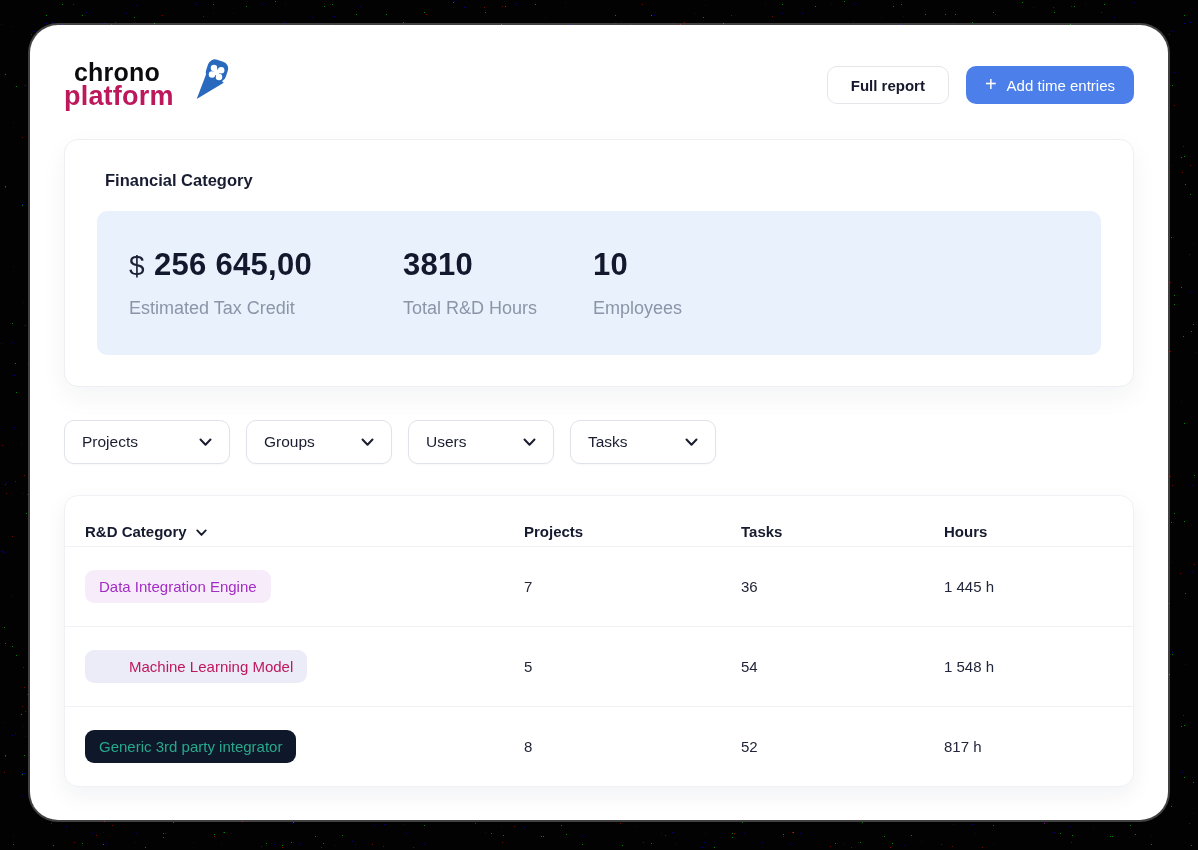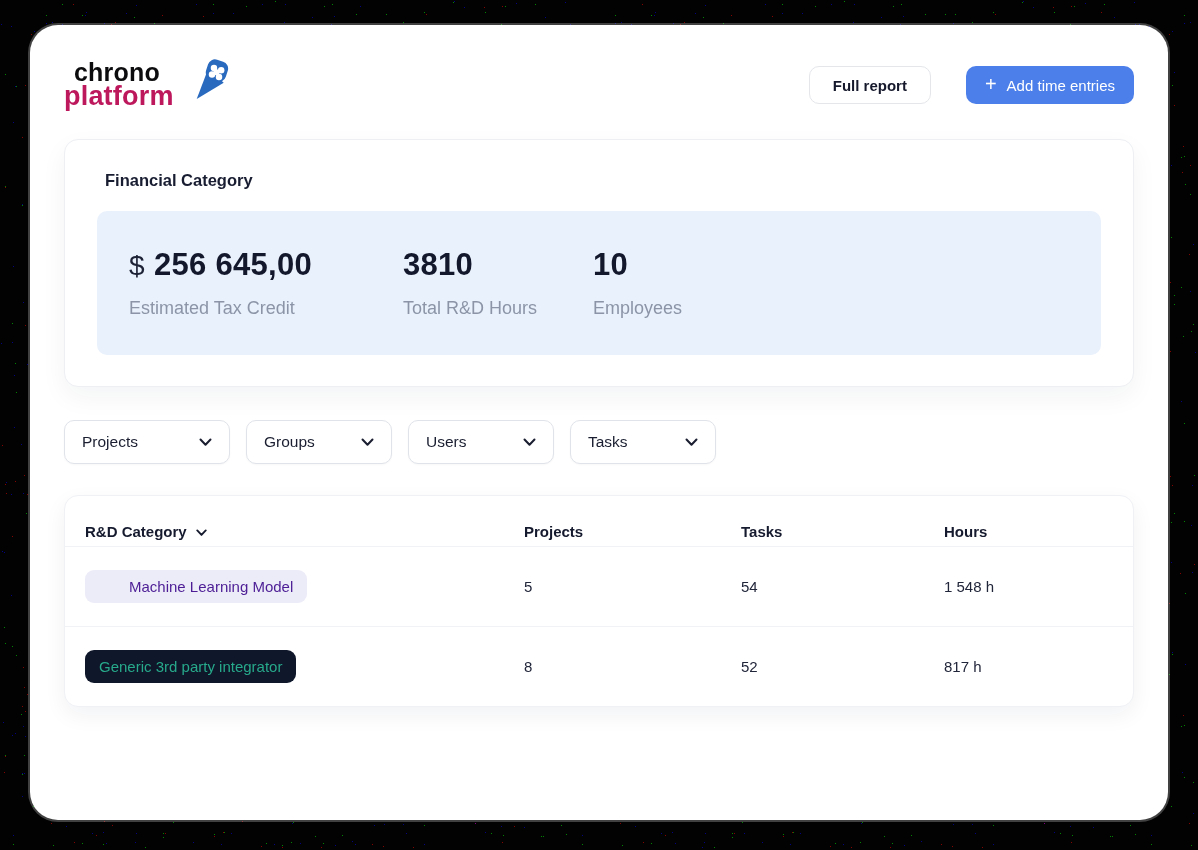--- a/index.html
+++ b/index.html
@@ -21,21 +21,21 @@
     box-shadow:0 0 0 2px rgba(255,255,255,.25);
   }
 
   
   .topbar { display:flex; align-items:center; justify-content:space-between; height:48px; }
   .logo { display:flex; align-items:center; gap:20px; cursor:pointer; }
   .logo-text { display:flex; flex-direction:column; line-height:0.92; }
   .logo-line1 { font-size:25px; font-weight:800; color:#0c0c0e; letter-spacing:.2px; margin-left:10px; }
   .logo-line2 { font-size:27px; font-weight:700; color:#be185d; letter-spacing:.2px; }
   .logo-icon { margin-top:-6px; }
-  .topbar-actions { display:flex; align-items:center; gap:35px; }
+  .topbar-actions { display:flex; align-items:center; gap:17px; }
   .btn-secondary {
     height:38px; padding:0 23px; border-radius:10px;
     background:#fff; border:1.5px solid #e4e6ea;
     font-size:15px; font-weight:700; color:#16192c;
     font-family:inherit; cursor:pointer;
   }
   .btn-primary {
     height:38px; padding:0 19px; border-radius:10px;
     background:#4c7fe9; border:none;
     display:flex; align-items:center; gap:10px;
@@ -211,23 +211,29 @@
         <span>R&amp;D Category</span>
         <span class="chev"><svg width="11" height="8" viewBox="0 0 13 9">
               <path d="M1.5 1.5 L6.5 6.8 L11.5 1.5" stroke="#161a2e" stroke-width="2.2" fill="none" stroke-linecap="round" stroke-linejoin="round"></path>
             </svg></span>
       </div>
       <div class="th">Projects</div>
       <div class="th">Tasks</div>
       <div class="th">Hours</div>
     </div>
 
-
     <div class="trow tbody-row">
-      <div><span class="tag" style="color: #4c1d95; background-color: rgb(236, 235, 248); padding-left: 44px;">Machine Learning Model</span></div>
+      <div><span class="tag" style="color: rgb(163, 44, 196); background-color: rgb(247, 237, 250);">Data Integration Engine</span></div>
+      <div class="td">7</div>
+      <div class="td">36</div>
+      <div class="td">1 445 h</div>
+    </div>
+
+    <div class="trow tbody-row">
+      <div><span class="tag" style="color: #be185d; background-color: rgb(236, 235, 248); padding-left: 44px;">Machine Learning Model</span></div>
       <div class="td">5</div>
       <div class="td">54</div>
       <div class="td">1 548 h</div>
     </div>
 
     <div class="trow tbody-row">
       <div><span class="tag" style="color: rgb(39, 169, 139); background-color: #0f172a;">Generic 3rd party integrator</span></div>
       <div class="td">8</div>
       <div class="td">52</div>
       <div class="td">817 h</div>

